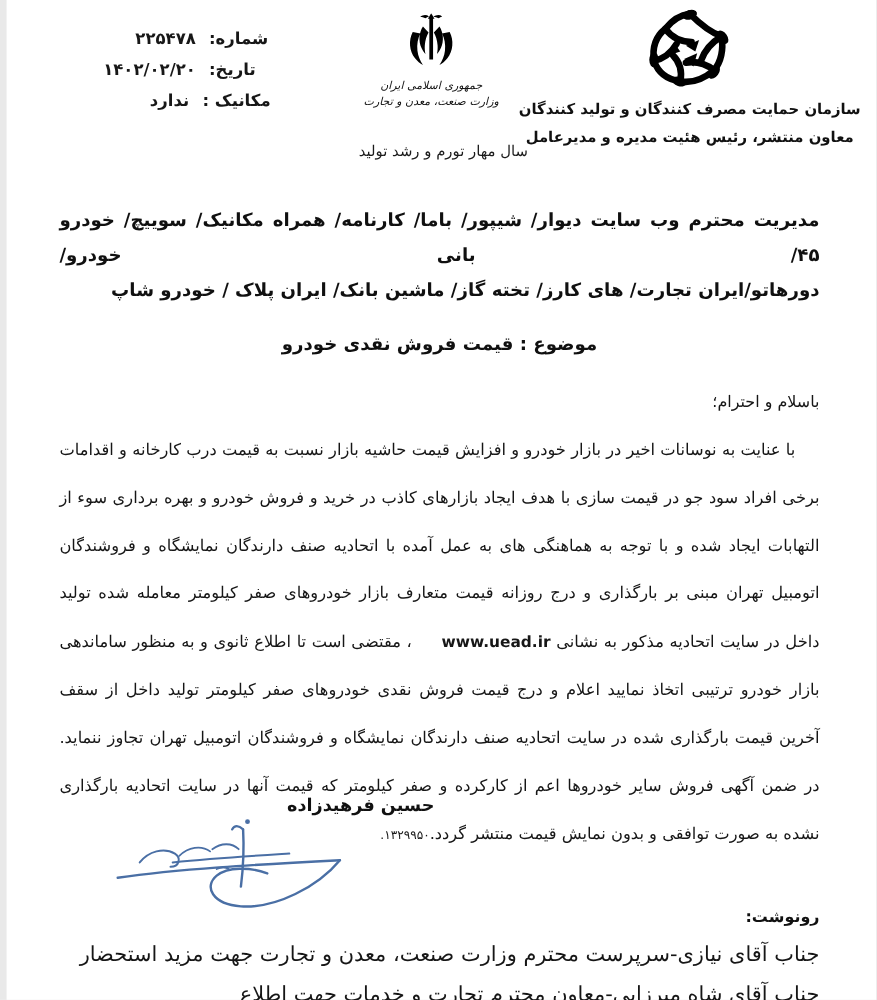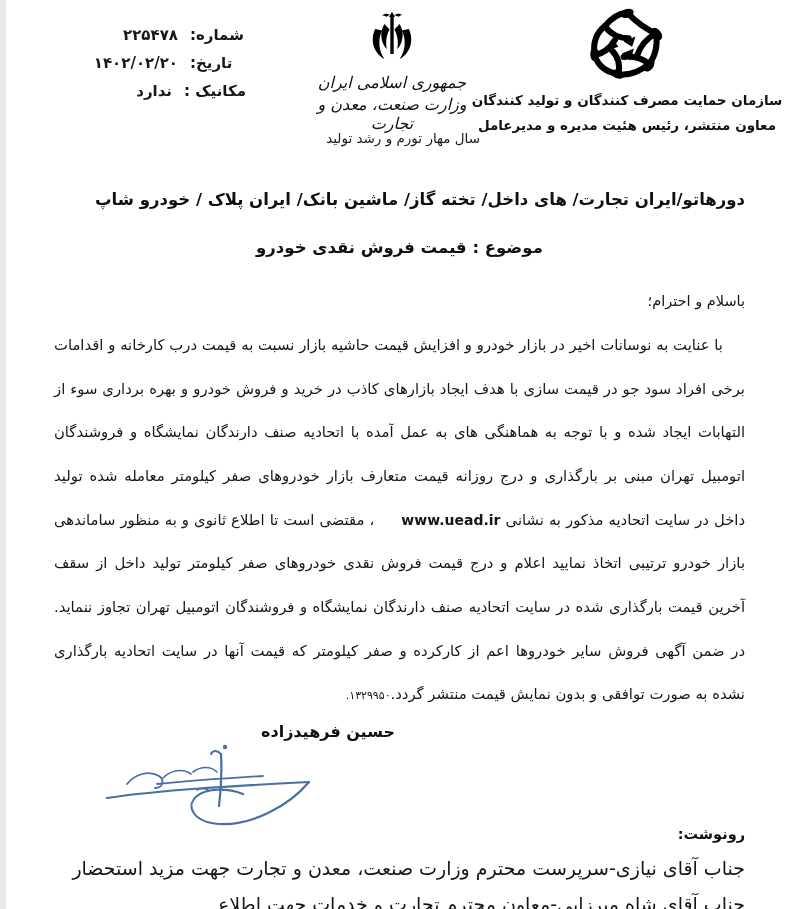--- a/index.html
+++ b/index.html
@@ -59,21 +59,21 @@
   
   .emblem-block {
     position: absolute;
     top: 12px;
     right: 325px;
     width: 160px;
     text-align: center;
   }
   .emblem-svg { display: block; margin: 0 auto; }
   .emblem-line {
-    font-size: 16px;
+    font-size: 10px;
     color: #111;
     margin-top: 3px;
     font-style: italic;
     letter-spacing: 0.3px;
   }
   .slogan {
     position: absolute;
     top: 130px;
     right: 317px;
     font-size: 13.5px;
@@ -278,21 +278,22 @@
           <path d="M58 52 l-4 14 l-10 -8 z"></path>
           <path d="M40 50 l-12 4 l6 -12 z"></path>
         </g>
       </svg>
       <div class="org-title">سازمان حمایت مصرف کنندگان و تولید کنندگان</div>
       <div class="org-title">معاون منتشر، رئیس هئیت مدیره و مدیرعامل</div>
     </div>
   </div>
 
   <div class="addressee">
-    <div class="ln">دورهاتو/ایران تجارت/ های داخل/ تخته گاز/ ماشین بانک/ ایران پلاک / خودرو شاپ</div>
+    <div class="ln">مدیریت محترم وب سایت دیوار/ شیپور/ باما/ کارنامه/ همراه مکانیک/ سوییچ/ خودرو ۴۵/ بانی خودرو/</div>
+    <div class="ln">دورهاتو/ایران تجارت/ های کارز/ تخته گاز/ ماشین بانک/ ایران پلاک / خودرو شاپ</div>
   </div>
 
   <div class="subject">موضوع : قیمت فروش نقدی خودرو</div>
 
   <div class="greeting">باسلام و احترام؛</div>
 
   <p class="body-text"><span>با عنایت به نوسانات اخیر در بازار خودرو و افزایش قیمت حاشیه بازار نسبت به قیمت درب کارخانه و اقدامات برخی افراد سود جو در قیمت سازی با هدف ایجاد بازارهای کاذب در خرید و فروش خودرو و بهره برداری سوء از التهابات ایجاد شده و با توجه به هماهنگی های به عمل آمده با اتحادیه صنف دارندگان نمایشگاه و فروشندگان اتومبیل تهران مبنی بر بارگذاری و درج روزانه قیمت متعارف بازار خودروهای صفر کیلومتر معامله شده تولید داخل در سایت اتحادیه مذکور به نشانی </span><span class="url">www.uead.ir</span><span> ، مقتضی است تا اطلاع ثانوی و به منظور ساماندهی بازار خودرو ترتیبی اتخاذ نمایید اعلام و درج قیمت فروش نقدی خودروهای صفر کیلومتر تولید داخل از سقف آخرین قیمت بارگذاری شده در سایت اتحادیه صنف دارندگان نمایشگاه و فروشندگان اتومبیل تهران تجاوز ننماید. در ضمن آگهی فروش سایر خودروها اعم از کارکرده و صفر کیلومتر که قیمت آنها در سایت اتحادیه بارگذاری نشده به صورت توافقی و بدون نمایش قیمت منتشر گردد.</span><span class="refnum">۱۳۲۹۹۵۰.</span></p>
 
   <div class="sign-area">
     <div class="sign-name">حسین فرهیدزاده</div>

